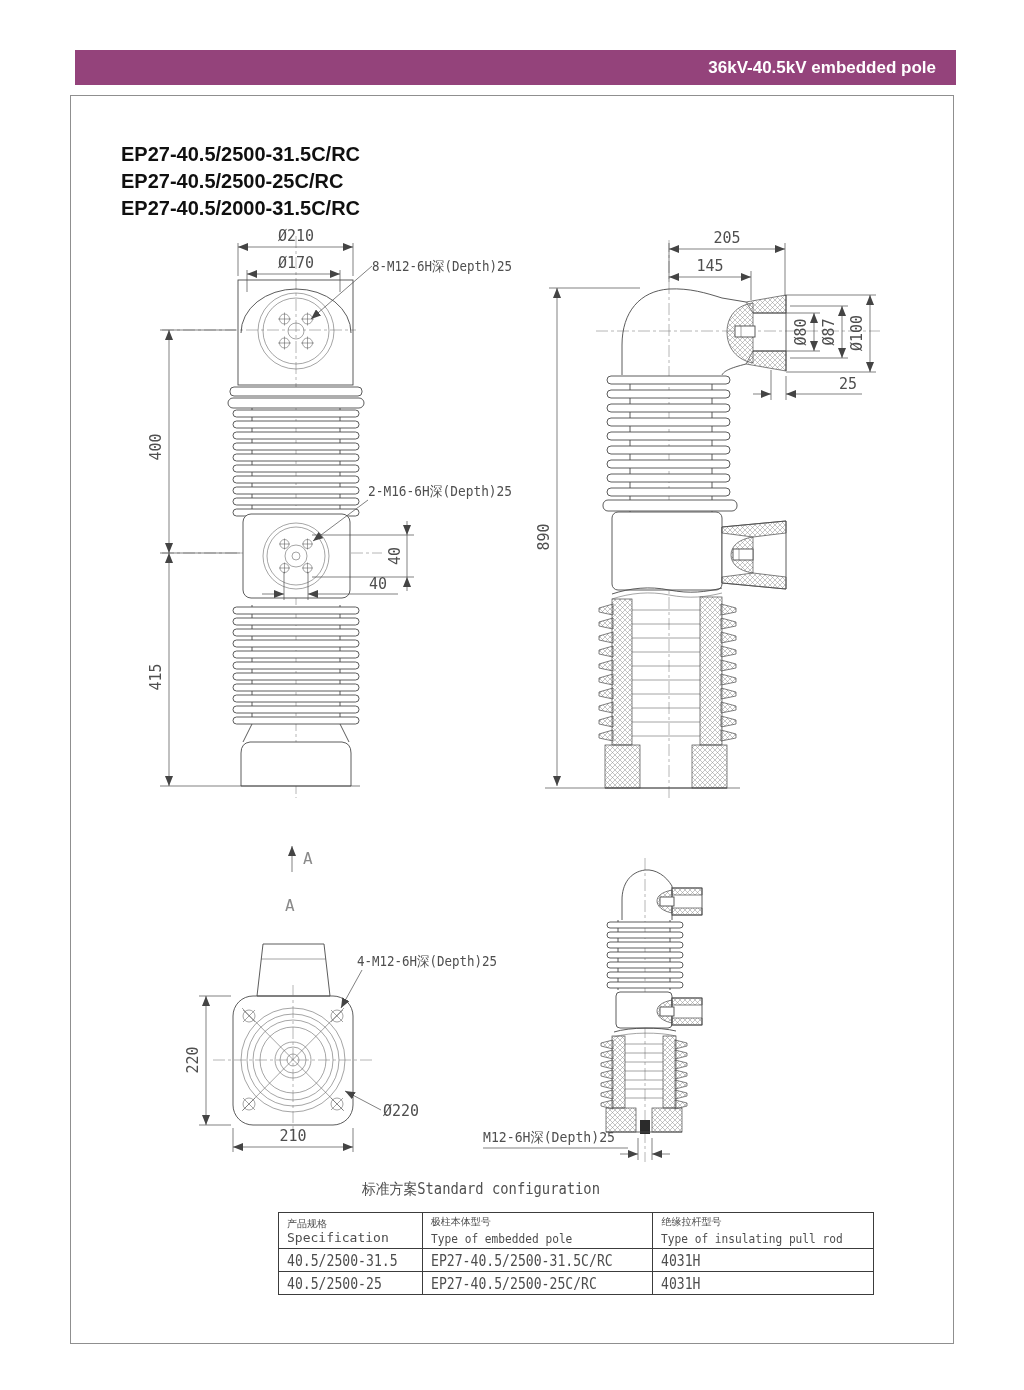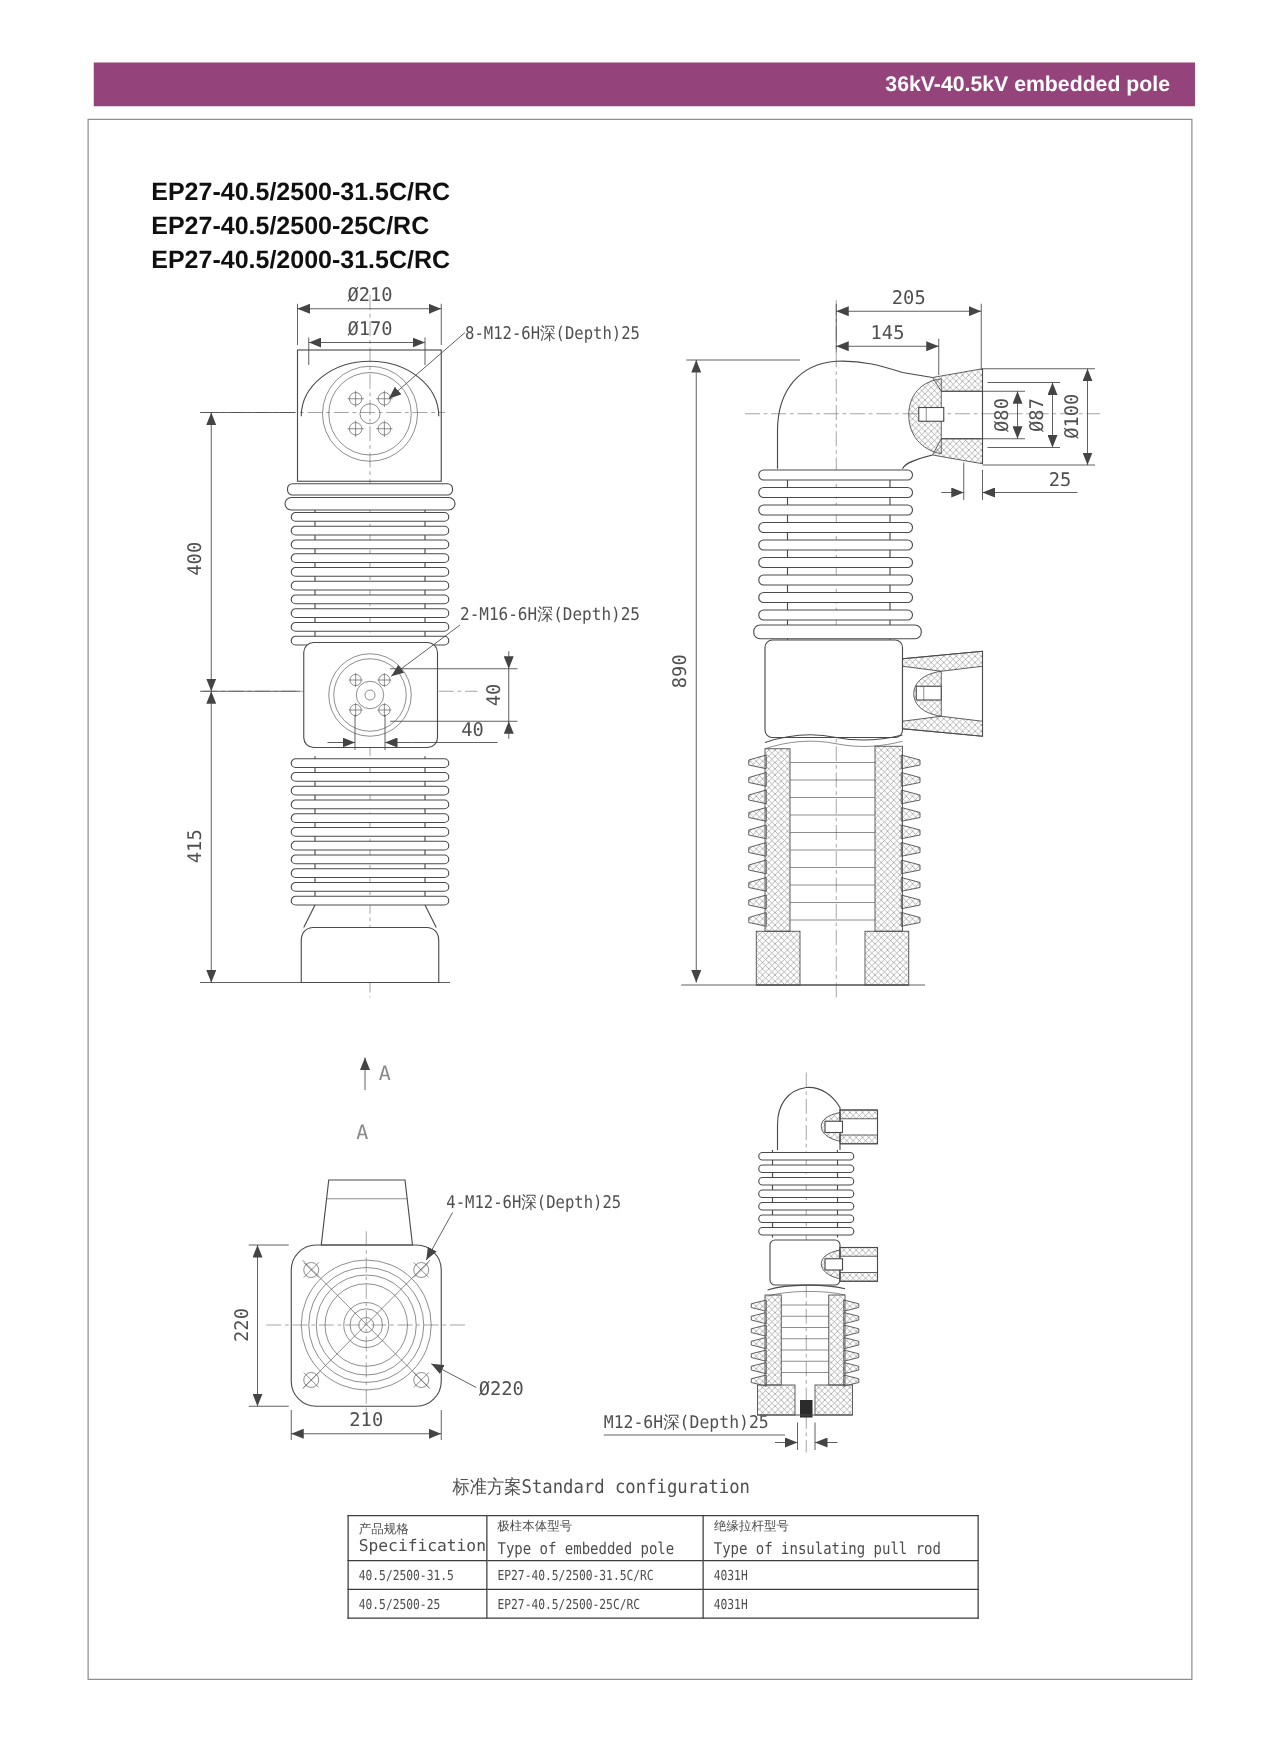--- a/index.html
+++ b/index.html
@@ -31,21 +31,21 @@
   .dimE{marker-end:url(#ar);}
   .ldr{marker-end:url(#ar);}
   .t{font-family:"DejaVu Sans Mono",monospace;fill:#4f4f4f;font-size:15px;}
   .ts{font-size:14px;}
   .ta{fill:#8a8a8a;font-size:16px;}
   .spec-table{position:absolute;left:278px;top:1212px;border-collapse:collapse;
     color:#4d4d4d;font-family:"DejaVu Sans Mono",monospace;table-layout:fixed;}
   .spec-table th,.spec-table td{border:1px solid #3c3c3c;padding:0 0 0 8px;
     text-align:left;font-weight:normal;vertical-align:middle;overflow:hidden;white-space:nowrap;}
   .spec-table th{height:35px;}
-  .spec-table td{height:22px;font-size:11px;}
+  .spec-table td{height:22px;font-size:16px;}
   .spec-table .zh{font-size:10px;line-height:13px;}
   .spec-table .en{font-size:13px;line-height:15px;}
   .cx{display:inline-block;transform:scaleX(0.82);transform-origin:0 50%;white-space:nowrap;}
   .cxh{display:inline-block;transform:scaleX(0.86);transform-origin:0 50%;white-space:nowrap;}
 
   .page-number{position:absolute;left:933px;top:1414px;font-size:17px;color:#8b5cf6;}
 </style>
 </head>
 <body>
 

